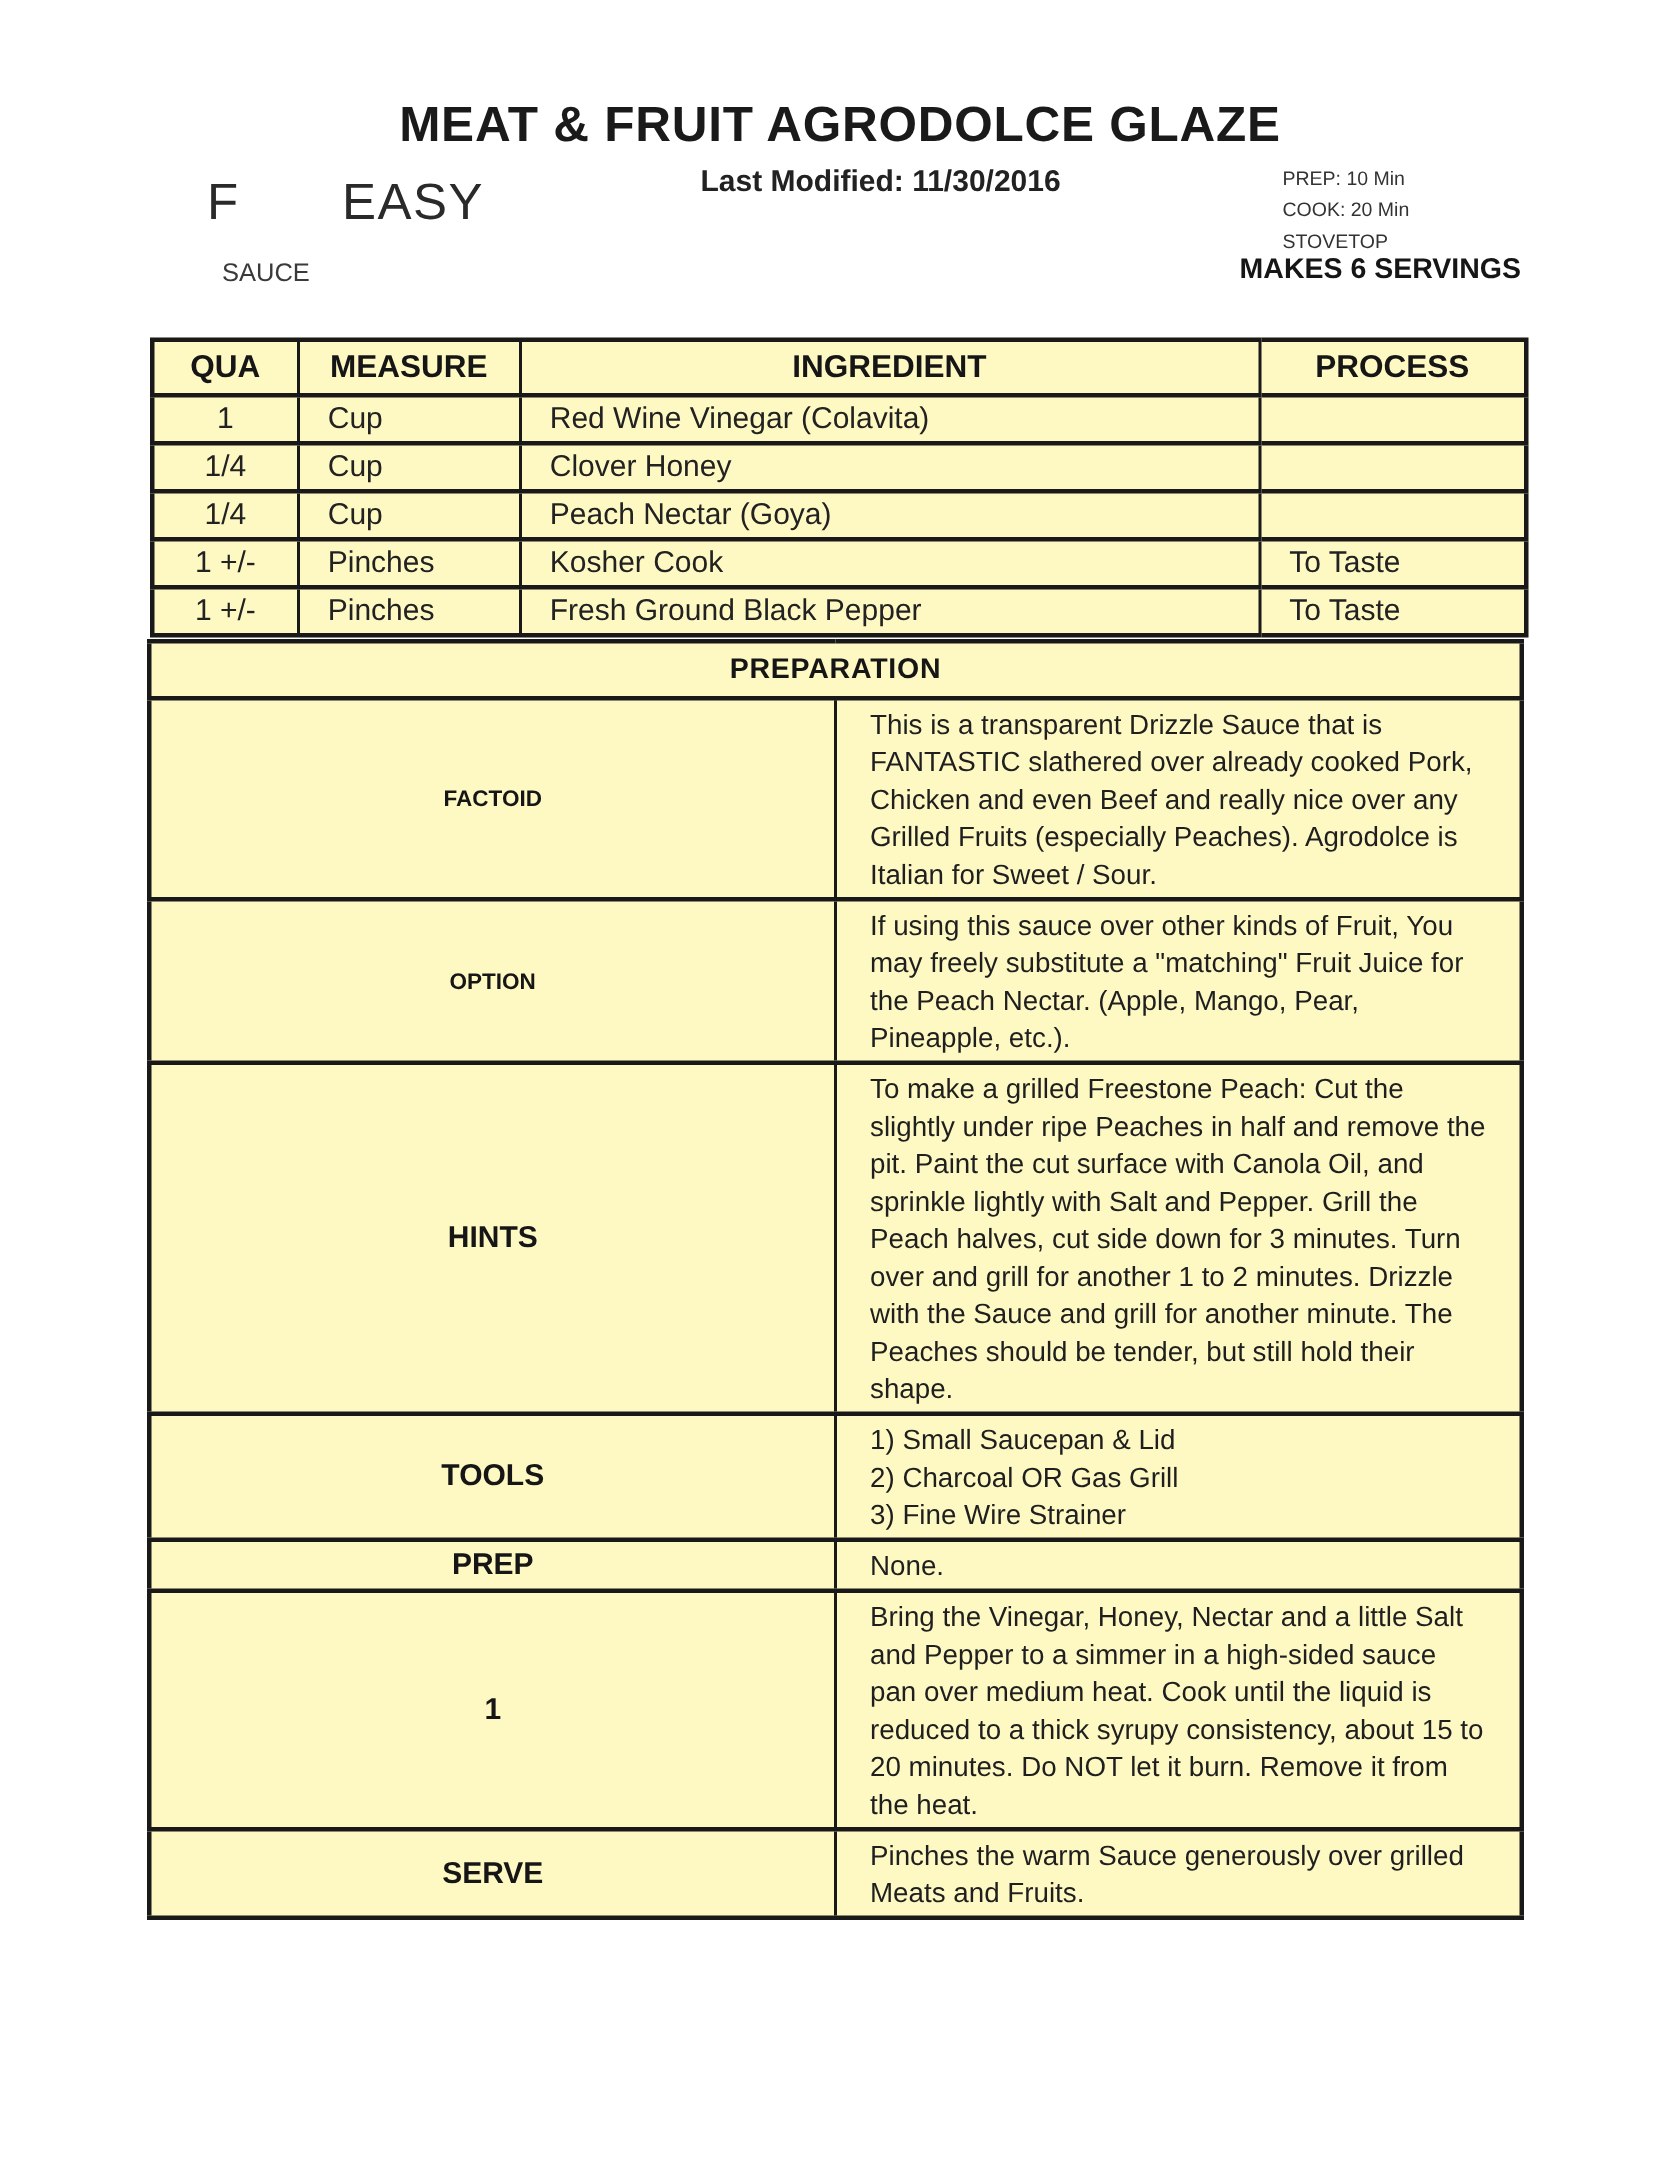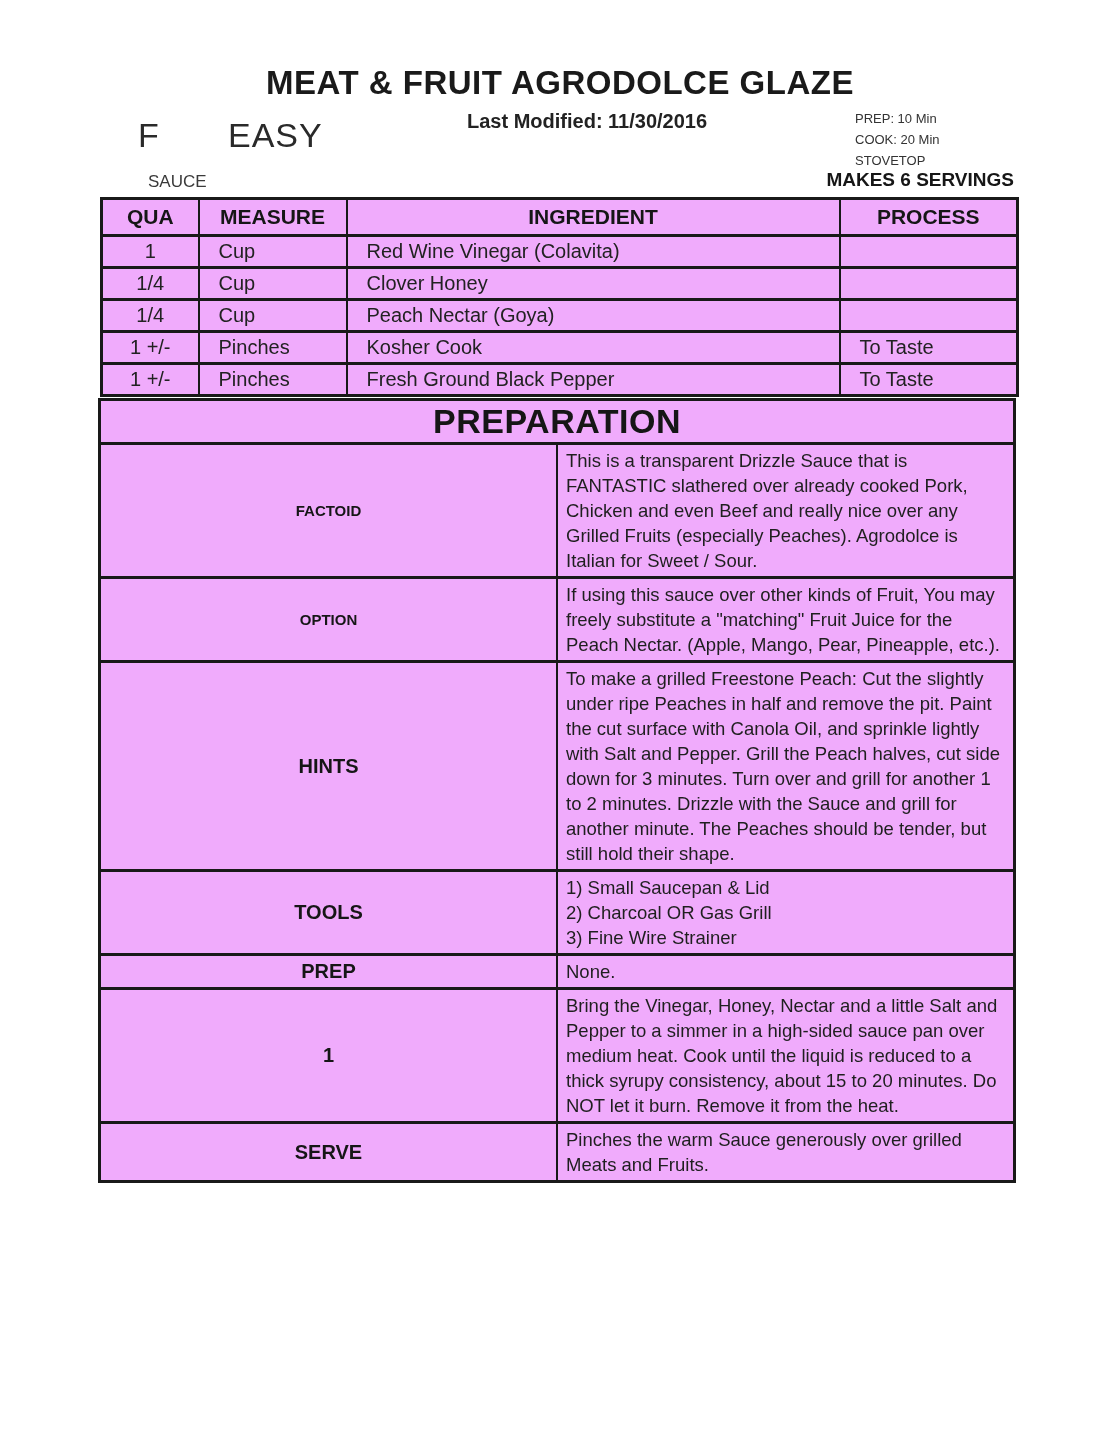--- a/index.html
+++ b/index.html
@@ -20,43 +20,43 @@
   .letter   { position: absolute; top: 116px; left: 138px; font-size: 34px; color: #2a2a2a; }
   .easy     { position: absolute; top: 116px; left: 228px; font-size: 34px; color: #2a2a2a; letter-spacing: 1px; }
   .modified { position: absolute; top: 110px; left: 467px; font-size: 20px; font-weight: bold; color: #222; }
   .timing {
     position: absolute; top: 108px; left: 855px; width: 150px;
     text-align: left; font-size: 13px; line-height: 21px; color: #333;
   }
   .category { position: absolute; top: 172px; left: 104px; font-size: 17px; color: #3a3a3a; margin-left: 44px; }
   .servings { position: absolute; top: 169px; right: 106px; font-size: 19px; font-weight: bold; color: #161616; }
 
-  table { border-collapse: collapse; table-layout: fixed; background: #f0abfc; }
+  table { border-collapse: collapse; table-layout: fixed; background: #fef9c3; margin-top: 28px; }
   td, th { border-style: solid; border-color: #191919; border-width: 3px 2px; }
 
   .ing-table  { position: absolute; top: 197px; left: 100px; width: 916px; border: 3px solid #191919; }
   .ing-table th {
     font-size: 21px; font-weight: bold; height: 34px; text-align: center;
     padding: 0 4px; color: #161616;
   }
   .ing-table td { font-size: 20px; height: 29px; padding: 0 19px; color: #222; }
   .ing-table td.c0 { text-align: center; padding: 0 2px; }
 
   .prep-table { position: absolute; top: 398px; left: 98px; width: 918px; border: 3px solid #191919; }
   .prep-table th.prep-title {
-    font-size: 34px; font-weight: bold; height: 33px; text-align: center;
+    font-size: 19px; font-weight: bold; height: 33px; text-align: center;
     letter-spacing: 0.5px; color: #161616;
   }
   .prep-table td.row-label {
     width: 95px; text-align: center; font-weight: bold; font-size: 20px;
     vertical-align: middle; padding: 0 2px; color: #161616;
   }
   .prep-table td.row-label.small { font-size: 15px; }
   .prep-table td.row-text {
-    font-size: 18.5px; line-height: 25px; padding: 3px 8px;
+    font-size: 18.5px; line-height: 25px; padding: 3px 22px;
     vertical-align: middle; white-space: pre-line; color: #1f1f1f;
   }
 </style>
 </head>
 <body>
 
 <div class="page">
 
   <div class="title">MEAT &amp; FRUIT AGRODOLCE GLAZE</div>
 

